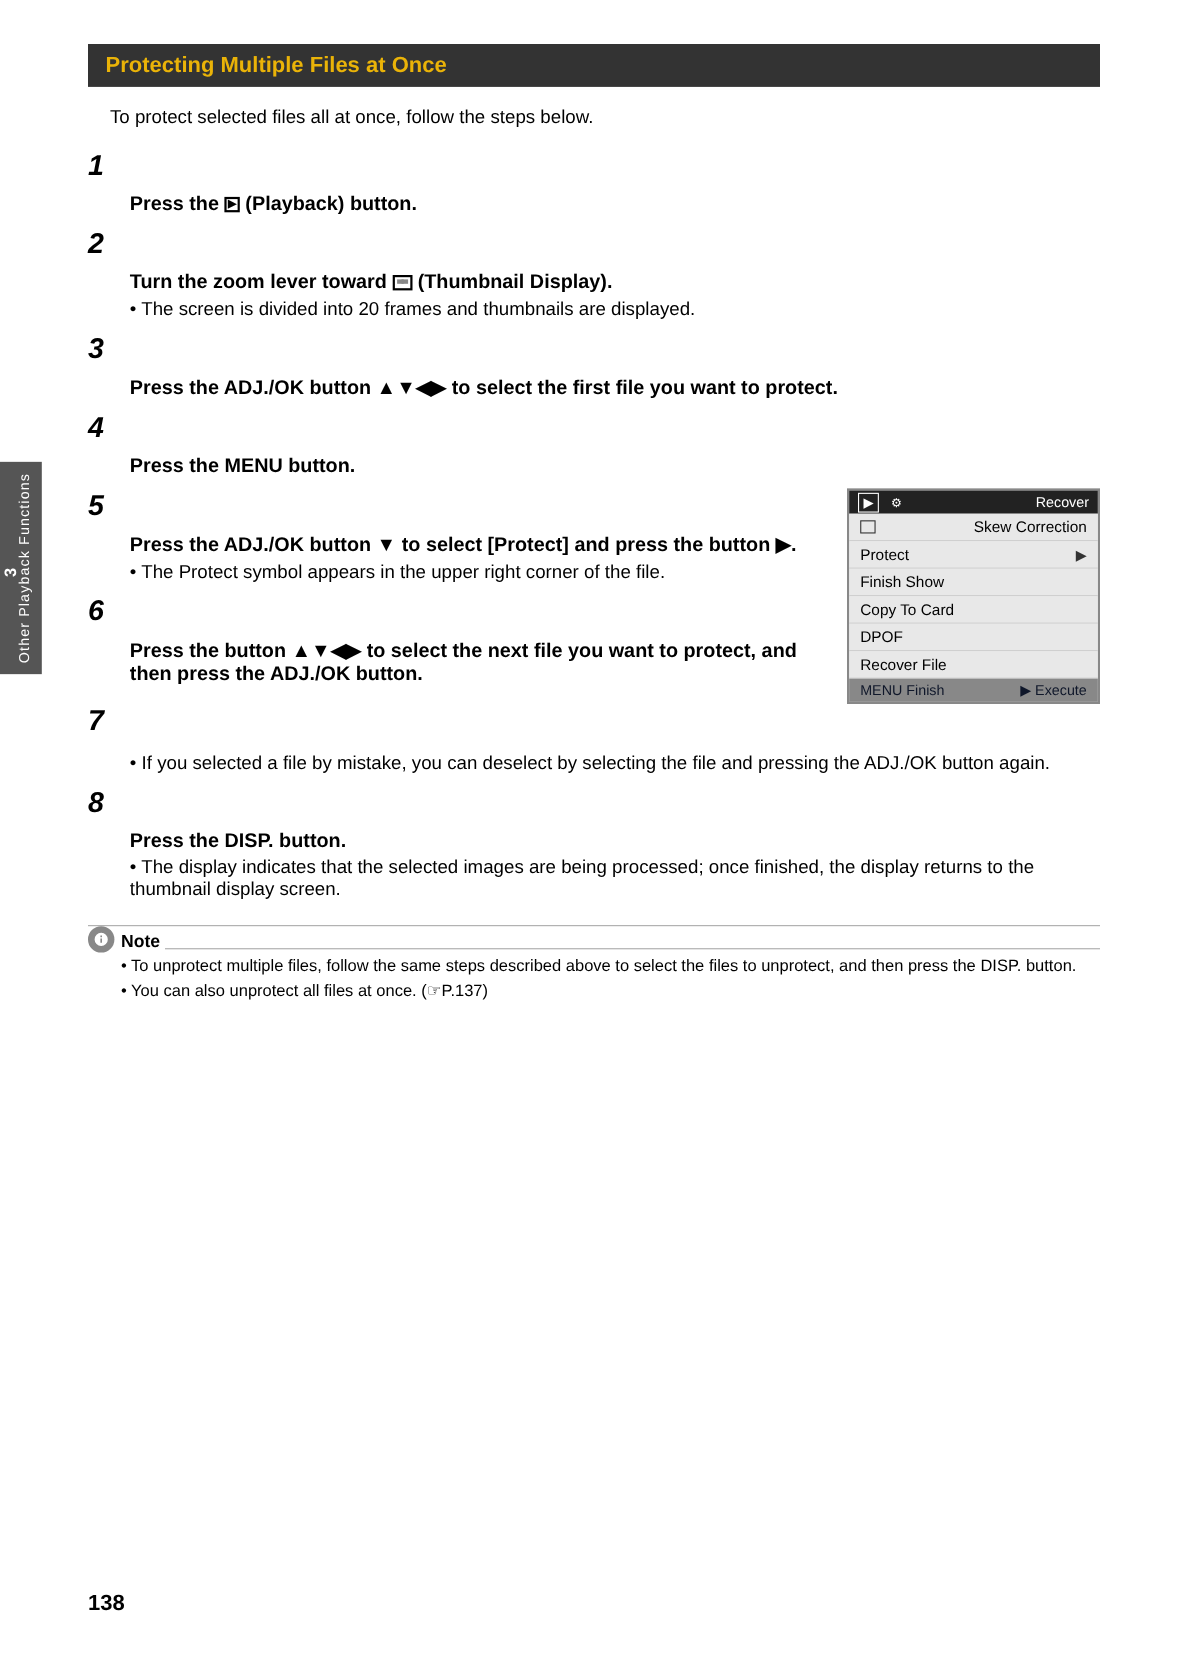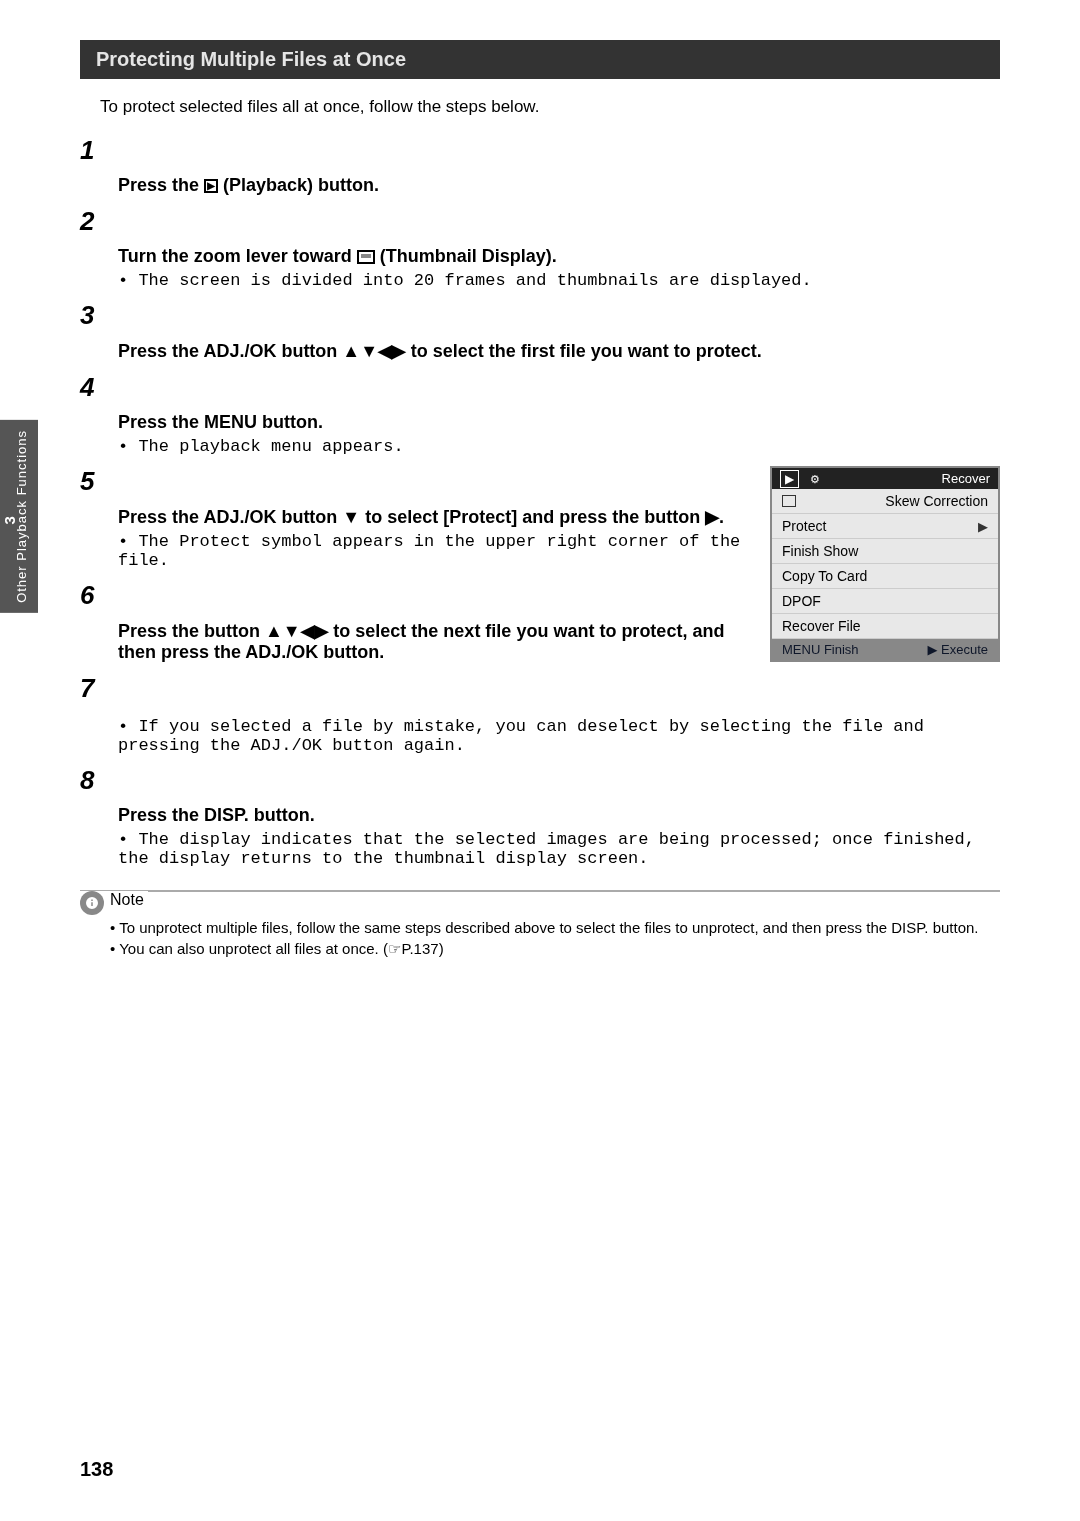--- a/index.html
+++ b/index.html
@@ -45,21 +45,21 @@
       transform: rotate(90deg);
     }
     .side-tab-text {
       font-size: 13px;
       letter-spacing: 1px;
     }
 
     
     .title-bar {
       background: #333333;
-      color: #e5e5e5;
+      color: #eab308;
       font-size: 20px;
       font-weight: bold;
       padding: 8px 16px;
       margin-bottom: 18px;
     }
 
     
     .intro-text {
       font-size: 17px;
       margin-bottom: 18px;
@@ -138,23 +138,23 @@
       font-size: 13px;
     }
 
     
     .note-section {
       margin-top: 22px;
       border-top: 1px solid #aaa;
     }
     .note-header {
       display: flex;
-      align-items: flex-start;
+      align-items: flex-end;
       font-size: 16px;
-      font-weight: normal;
+      font-weight: bold;
       margin-bottom: 4px;
     }
     .note-icon {
       width: 24px;
       height: 24px;
       background: #888;
       border-radius: 50%;
       display: inline-flex;
       align-items: center;
       justify-content: center;
@@ -177,21 +177,21 @@
       margin-left: 30px;
       margin-top: 4px;
     }
     .note-bullet::before {
       content: "• ";
     }
 
     
     .page-number {
       position: absolute;
-      bottom: 40px;
+      bottom: 51px;
       left: 80px;
       font-size: 20px;
       font-weight: bold;
     }
 
     
     .inline-play {
       display: inline-block;
       width: 14px;
       height: 14px;
@@ -234,21 +234,20 @@
     }
     .steps-5-6-text {
       flex: 1;
       padding-right: 10px;
     }
 
     .sub-bullet {
       margin-left: 18px;
       margin-top: 4px;
       font-size: 16px;
-      font-family: Liberation Mono, monospace;
     }
     .sub-bullet::before {
       content: "• ";
     }
   </style>
 </head>
 <body>
 
 <div class="page-wrapper">
 
@@ -282,21 +281,20 @@
     <span class="step-number">3</span>
     <div class="step-content">
       <strong>Press the ADJ./OK button ▲▼◀▶ to select the first file you want to protect.</strong>
     </div>
   </div>
 
   <div class="step">
     <span class="step-number">4</span>
     <div class="step-content">
       <strong>Press the MENU button.</strong>
-      <p class="sub-bullet">The playback menu appears.</p>
     </div>
   </div>
 
   <div class="step5-6-wrapper">
     <div class="steps-5-6-text">
 
       <div class="step">
         <span class="step-number">5</span>
         <div class="step-content">
           <strong>Press the ADJ./OK button ▼ to select [Protect] and press the button ▶.</strong>

